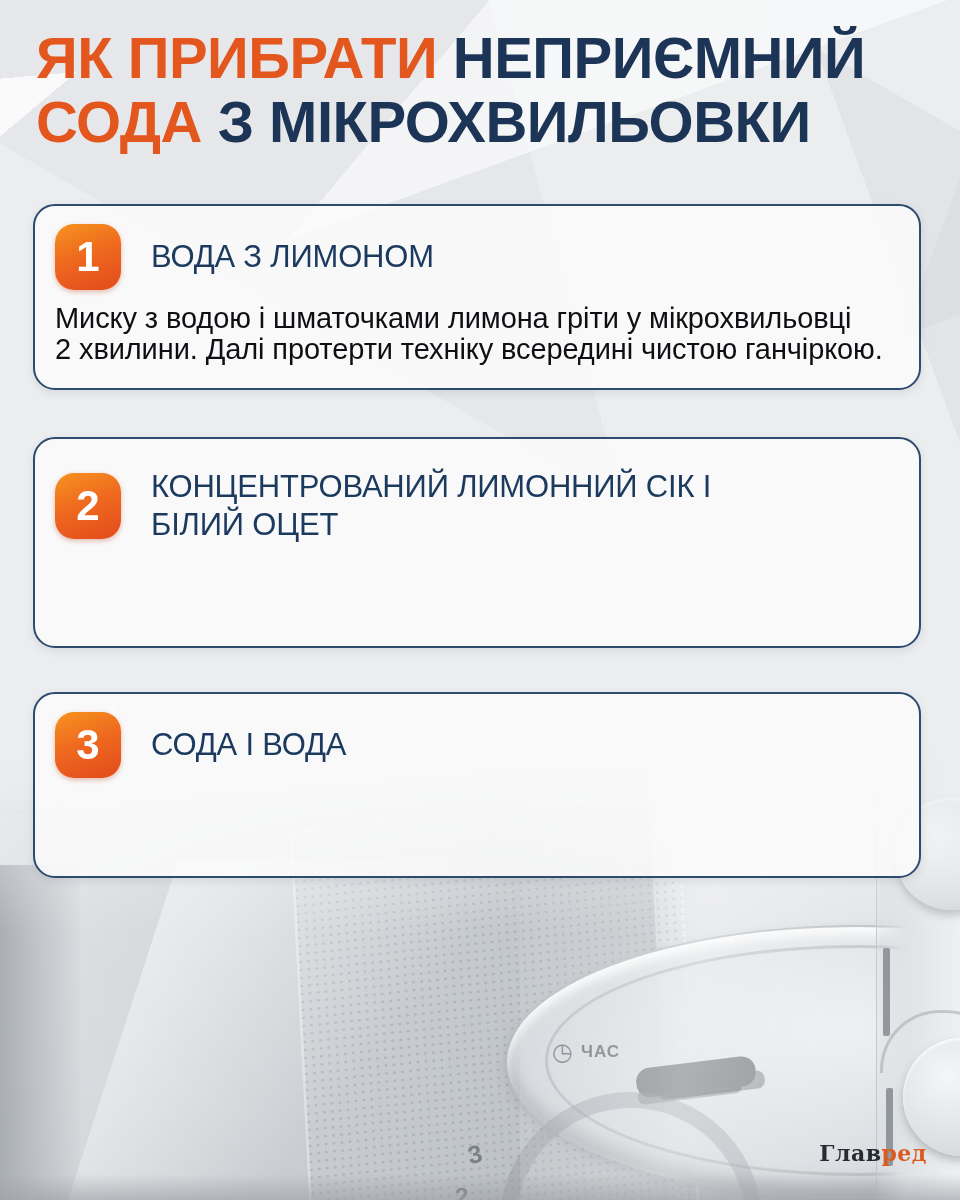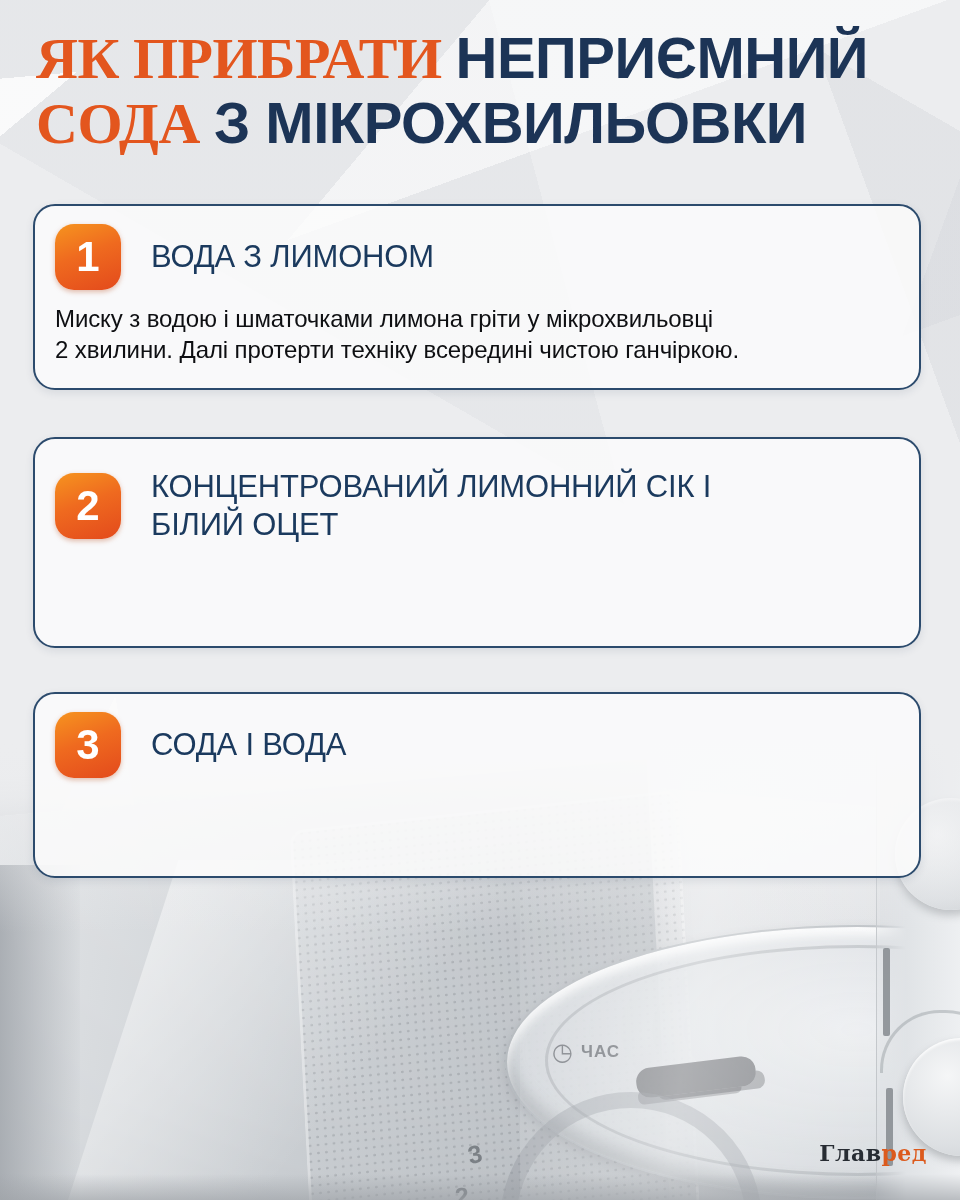--- a/index.html
+++ b/index.html
@@ -70,41 +70,41 @@
   .facet2{position:absolute;left:520px;top:0;width:360px;height:460px;
     background:linear-gradient(100deg, rgba(255,255,255,0) 0%, rgba(255,255,255,.35) 50%, rgba(255,255,255,0) 100%);}
   .photo-fade{position:absolute;inset:0;
     background:linear-gradient(180deg,#ecedef 0%, rgba(236,237,239,.55) 16%, rgba(236,237,239,0) 42%);}
   .bottom-strip{position:absolute;left:0;bottom:0;width:100%;height:26px;
     background:linear-gradient(180deg, rgba(167,171,176,0) 0%, rgba(158,162,167,.65) 100%);}
 
   
   .title{position:absolute;left:36px;top:26px;width:900px;
     font-size:58px;line-height:64px;font-weight:800;letter-spacing:-.5px;}
-  .t-orange{color:#E3561E;font-family:Liberation Serif, serif;}
+  .t-orange{color:#E3561E;}
   .t-navy{color:#1C3456;}
 
   
   .card{position:absolute;left:33px;width:888px;box-sizing:border-box;
     background:rgba(251,251,252,.84);
     border:2px solid #2C4B6D;border-radius:22px;
     box-shadow:0 3px 8px rgba(30,50,80,.10);
     padding:18px 20px;}
   .card1{top:204px;height:186px;}
   .card2{top:437px;height:211px;}
   .card3{top:692px;height:186px;}
   .card-head{display:flex;align-items:center;gap:19px;}
   .badge{width:66px;height:66px;flex:0 0 66px;border-radius:19px;
     background:linear-gradient(160deg,#F6941F 0%,#EF6A1F 45%,#E34A1C 100%);
     color:#fff;font-size:42px;font-weight:bold;
     display:flex;align-items:center;justify-content:center;
     box-shadow:0 2px 5px rgba(180,70,20,.35);}
   .card-title{margin:11px;font-size:31px;line-height:38px;font-weight:400;color:#1B3A5E;
     letter-spacing:-.2px;white-space:pre-line;max-width:640px;}
-  .card-body{margin:13px 0 0 0;font-size:24px;line-height:31px;color:#0E0F12;
+  .card-body{margin:13px 0 0 0;font-size:29px;line-height:31px;color:#0E0F12;
     white-space:pre-line;letter-spacing:-.1px;}
 
   
   .brand{position:absolute;right:33px;top:1140px;
     font-family:"DejaVu Serif","Liberation Serif",serif;font-weight:bold;font-size:22px;letter-spacing:.5px;}
   .brand-dark{color:#272C33;}
   .brand-orange{color:#DC5A1D;}
 </style>
 </head>
 <body>

